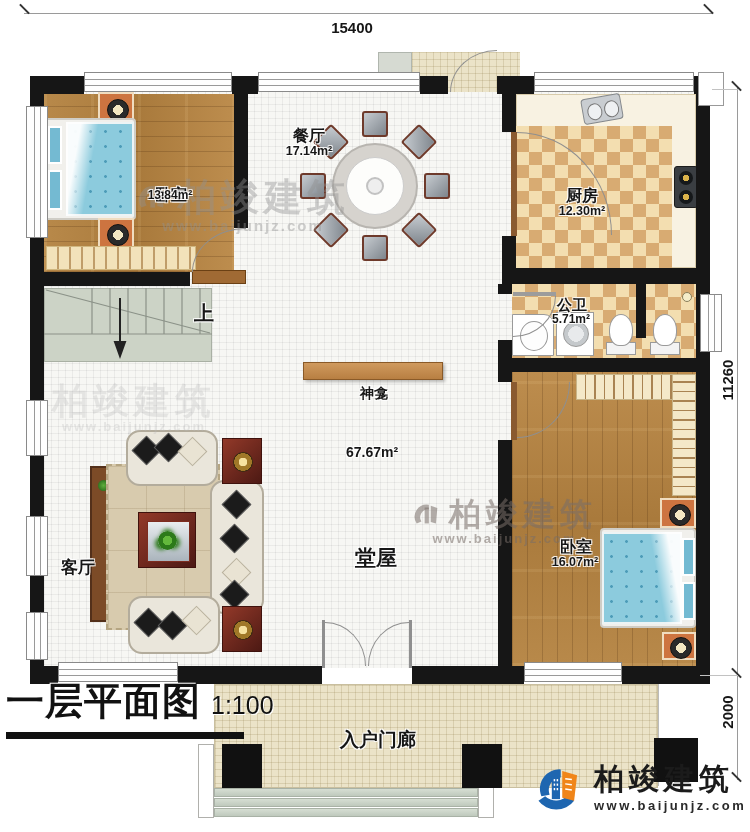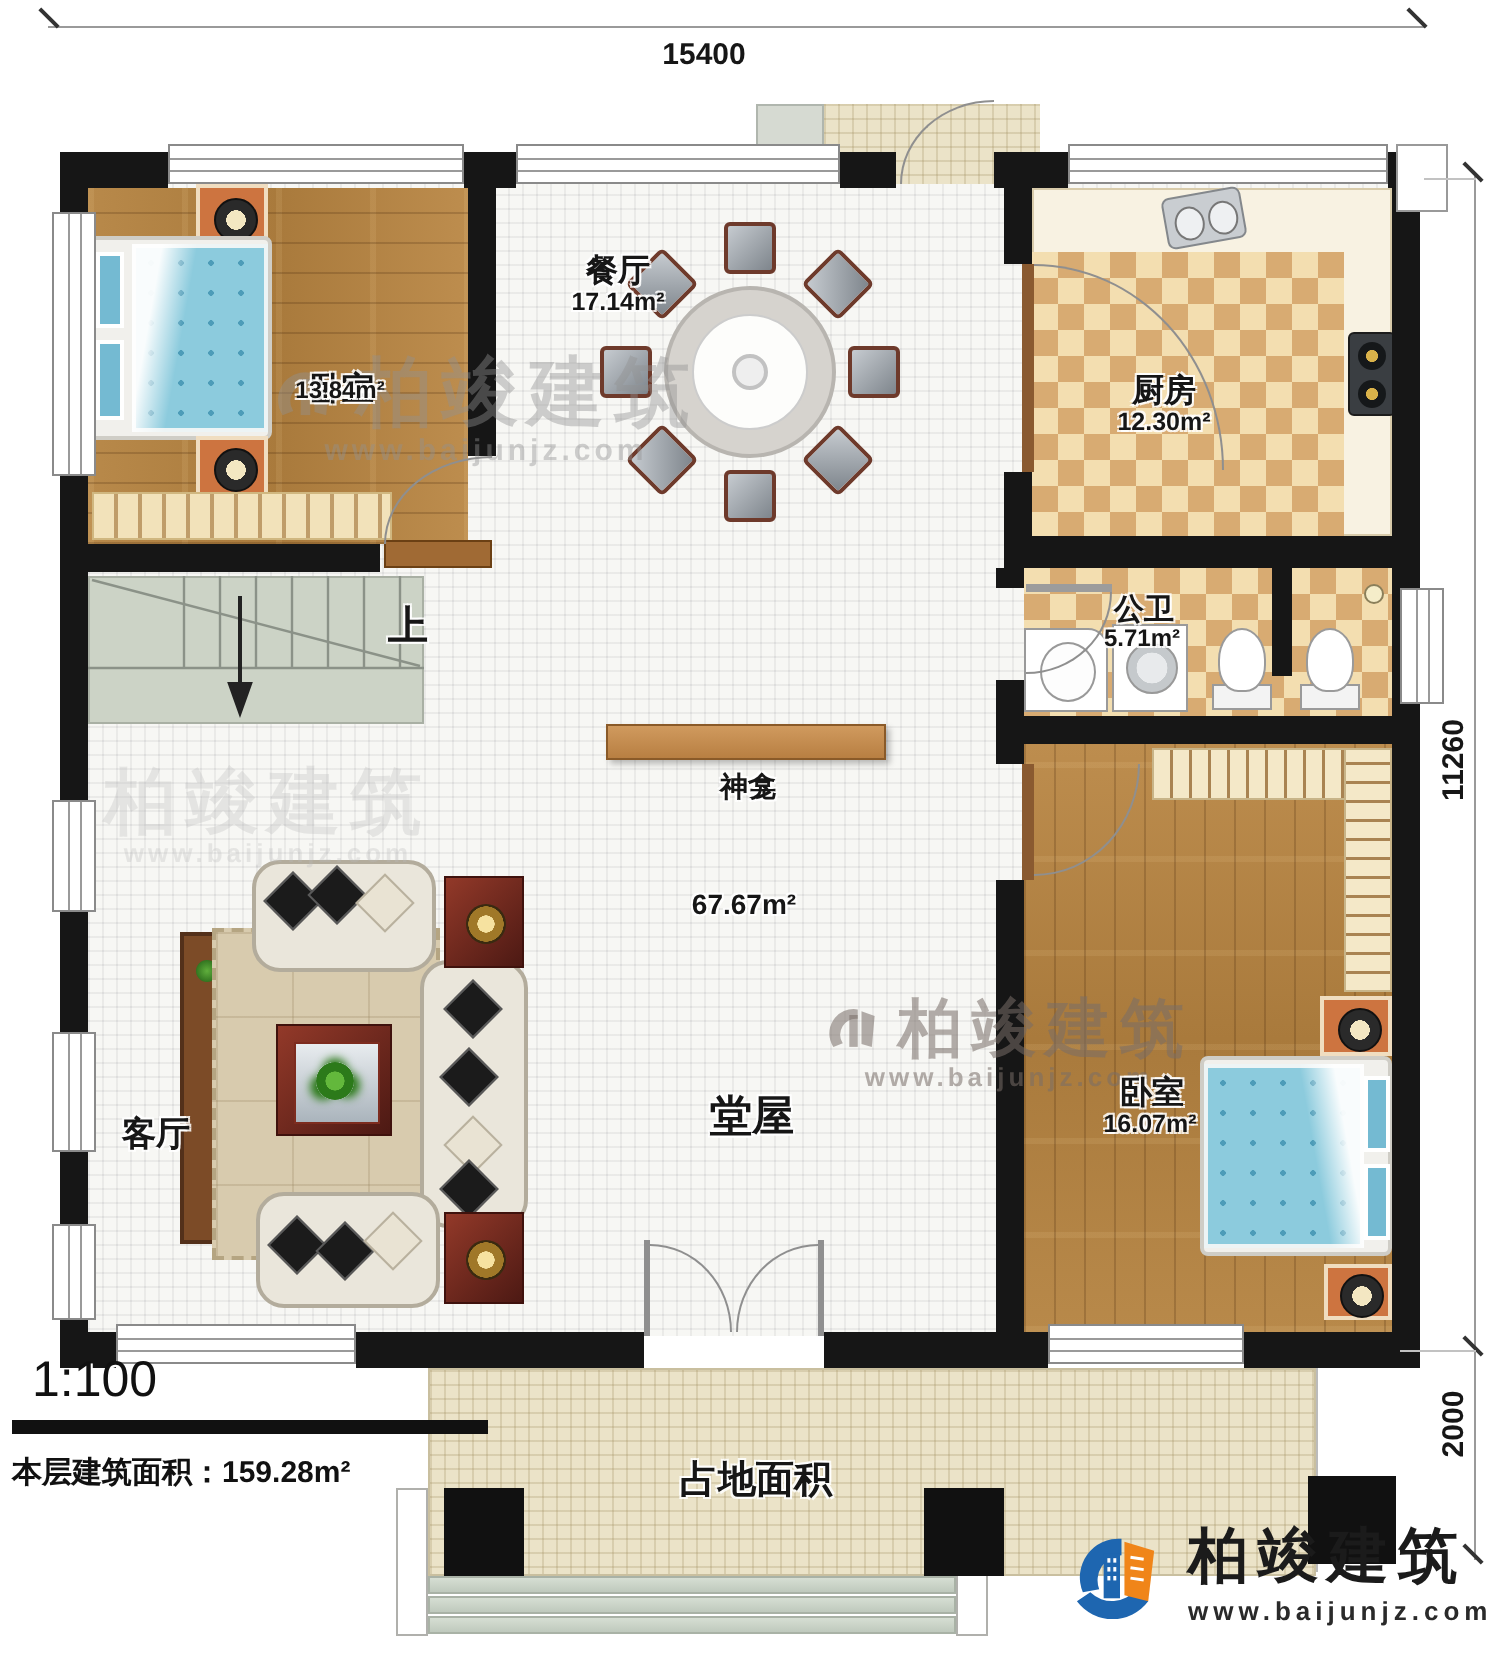--- a/index.html
+++ b/index.html
@@ -292,29 +292,29 @@
   <div class="label" style="left:582px;top:196px;font-size:16px;">厨房</div>
   <div class="label" style="left:582px;top:211px;font-size:12.5px;">12.30m²</div>
   <div class="label" style="left:572px;top:305px;font-size:15px;">公卫</div>
   <div class="label" style="left:571px;top:319px;font-size:12px;">5.71m²</div>
   <div class="label" style="left:576px;top:547px;font-size:16px;">卧室</div>
   <div class="label" style="left:575px;top:562px;font-size:12.5px;">16.07m²</div>
   <div class="label" style="left:374px;top:394px;font-size:14px;">神龛</div>
   <div class="label" style="left:372px;top:452px;font-size:14px;">67.67m²</div>
   <div class="label" style="left:376px;top:558px;font-size:21px;">堂屋</div>
   <div class="label" style="left:78px;top:567px;font-size:17px;">客厅</div>
-  <div class="label" style="left:378px;top:740px;font-size:19px;">占地面积</div>
+  <div class="label" style="left:378px;top:740px;font-size:19px;">入户门廊</div>
   <div class="label" style="left:204px;top:313px;font-size:20px;">上</div>
 
   <div class="abs" style="left:6px;top:676px;width:330px;">
     <div style="display:flex;align-items:baseline;">
+      <span style="font-size:38px;font-weight:bold;color:#111;letter-spacing:1px;text-shadow:1px 1px 0 #fff,-1px -1px 0 #fff;">一层平面图</span>
       <span style="font-size:25px;color:#111;margin-left:10px;text-shadow:1px 1px 0 #fff;">1:100</span>
     </div>
     <div style="width:238px;height:7px;background:#111;margin-top:5px;"></div>
-    <div class="tb-line">本层建筑面积：159.28m²</div>
   </div>
 
   <div class="abs" style="left:534px;top:760px;display:flex;align-items:center;gap:8px;">
     <svg width="52" height="56" viewBox="0 0 70 66">
       <path d="M10 44 A26 26 0 0 1 36 8 L36 19 A17 17 0 0 0 21 42 Z" fill="#1e66b0"></path>
       <path d="M6 50 A30 30 0 0 0 54 50 L46 42 A21 21 0 0 1 15 44 Z" fill="#1e66b0"></path>
       <rect x="24" y="18" width="11" height="30" fill="#1e66b0"></rect>
       <rect x="26.5" y="21" width="2" height="3" fill="#fff"></rect>
         <rect x="30.5" y="21" width="2" height="3" fill="#fff"></rect>
       <rect x="26.5" y="27" width="2" height="3" fill="#fff"></rect>

